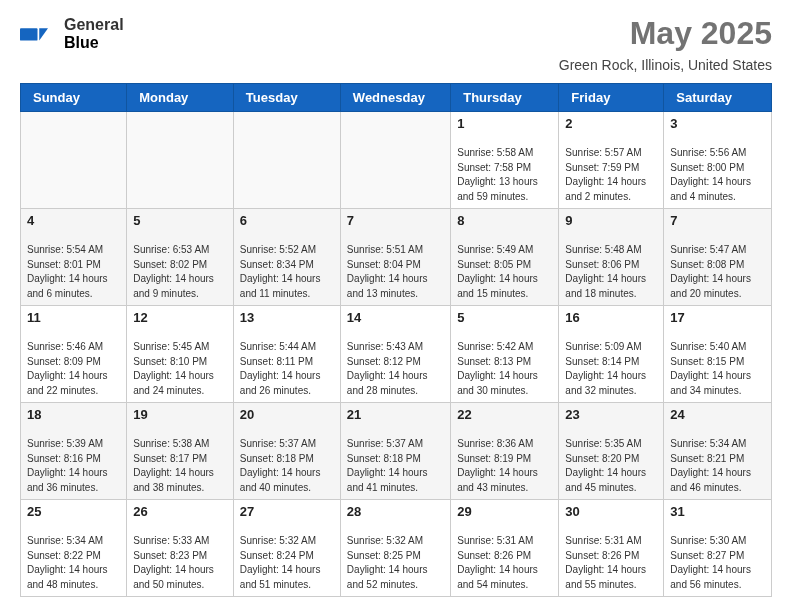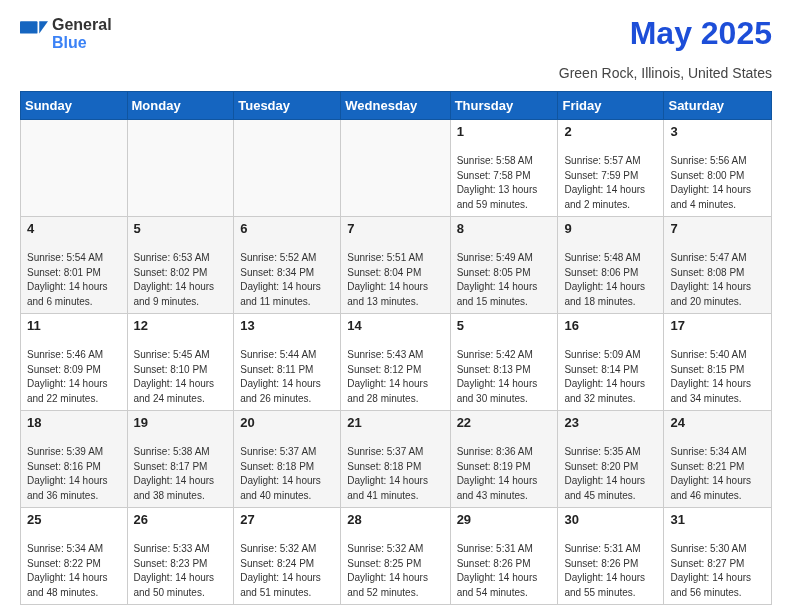--- a/index.html
+++ b/index.html
@@ -17,60 +17,60 @@
       padding: 16px 20px 16px 20px;
     }
     .header {
       display: flex;
       justify-content: space-between;
       align-items: flex-start;
       margin-bottom: 10px;
     }
     .logo {
       display: flex;
-      align-items: flex-start;
-      gap: 4px;
+      align-items: flex-end;
+      gap: 16px;
     }
     .logo-text {
       font-size: 16px;
       font-weight: bold;
       line-height: 1.1;
     }
     .logo-general { color: #333; }
-    .logo-blue { color: #3b82f6; }
+    .logo-blue { color: #000000; }
     .logo-icon {
       width: 28px;
       height: 28px;
     }
     .title-block {
       text-align: right;
     }
     .month-title {
       font-size: 32px;
       font-weight: bold;
-      color: #1d4ed8;
+      color: #737373;
       line-height: 1.1;
     }
     .location {
       font-size: 14px;
       color: #444;
-      margin-top: 14px;
+      margin-top: 6px;
     }
     .calendar {
       width: 100%;
       border-collapse: collapse;
       border: 1px solid #ccc;
     }
     .calendar th {
       background: #1565c0;
       color: #fff;
       font-size: 13px;
       font-weight: bold;
       text-align: left;
-      padding: 6px 4px;
+      padding: 6px 12px;
       border: 1px solid #1055a0;
     }
     .calendar td {
       vertical-align: top;
       border: 1px solid #ccc;
       padding: 4px 6px;
       width: 113px;
       min-height: 80px;
       background: #fff;
       font-size: 10.5px;

